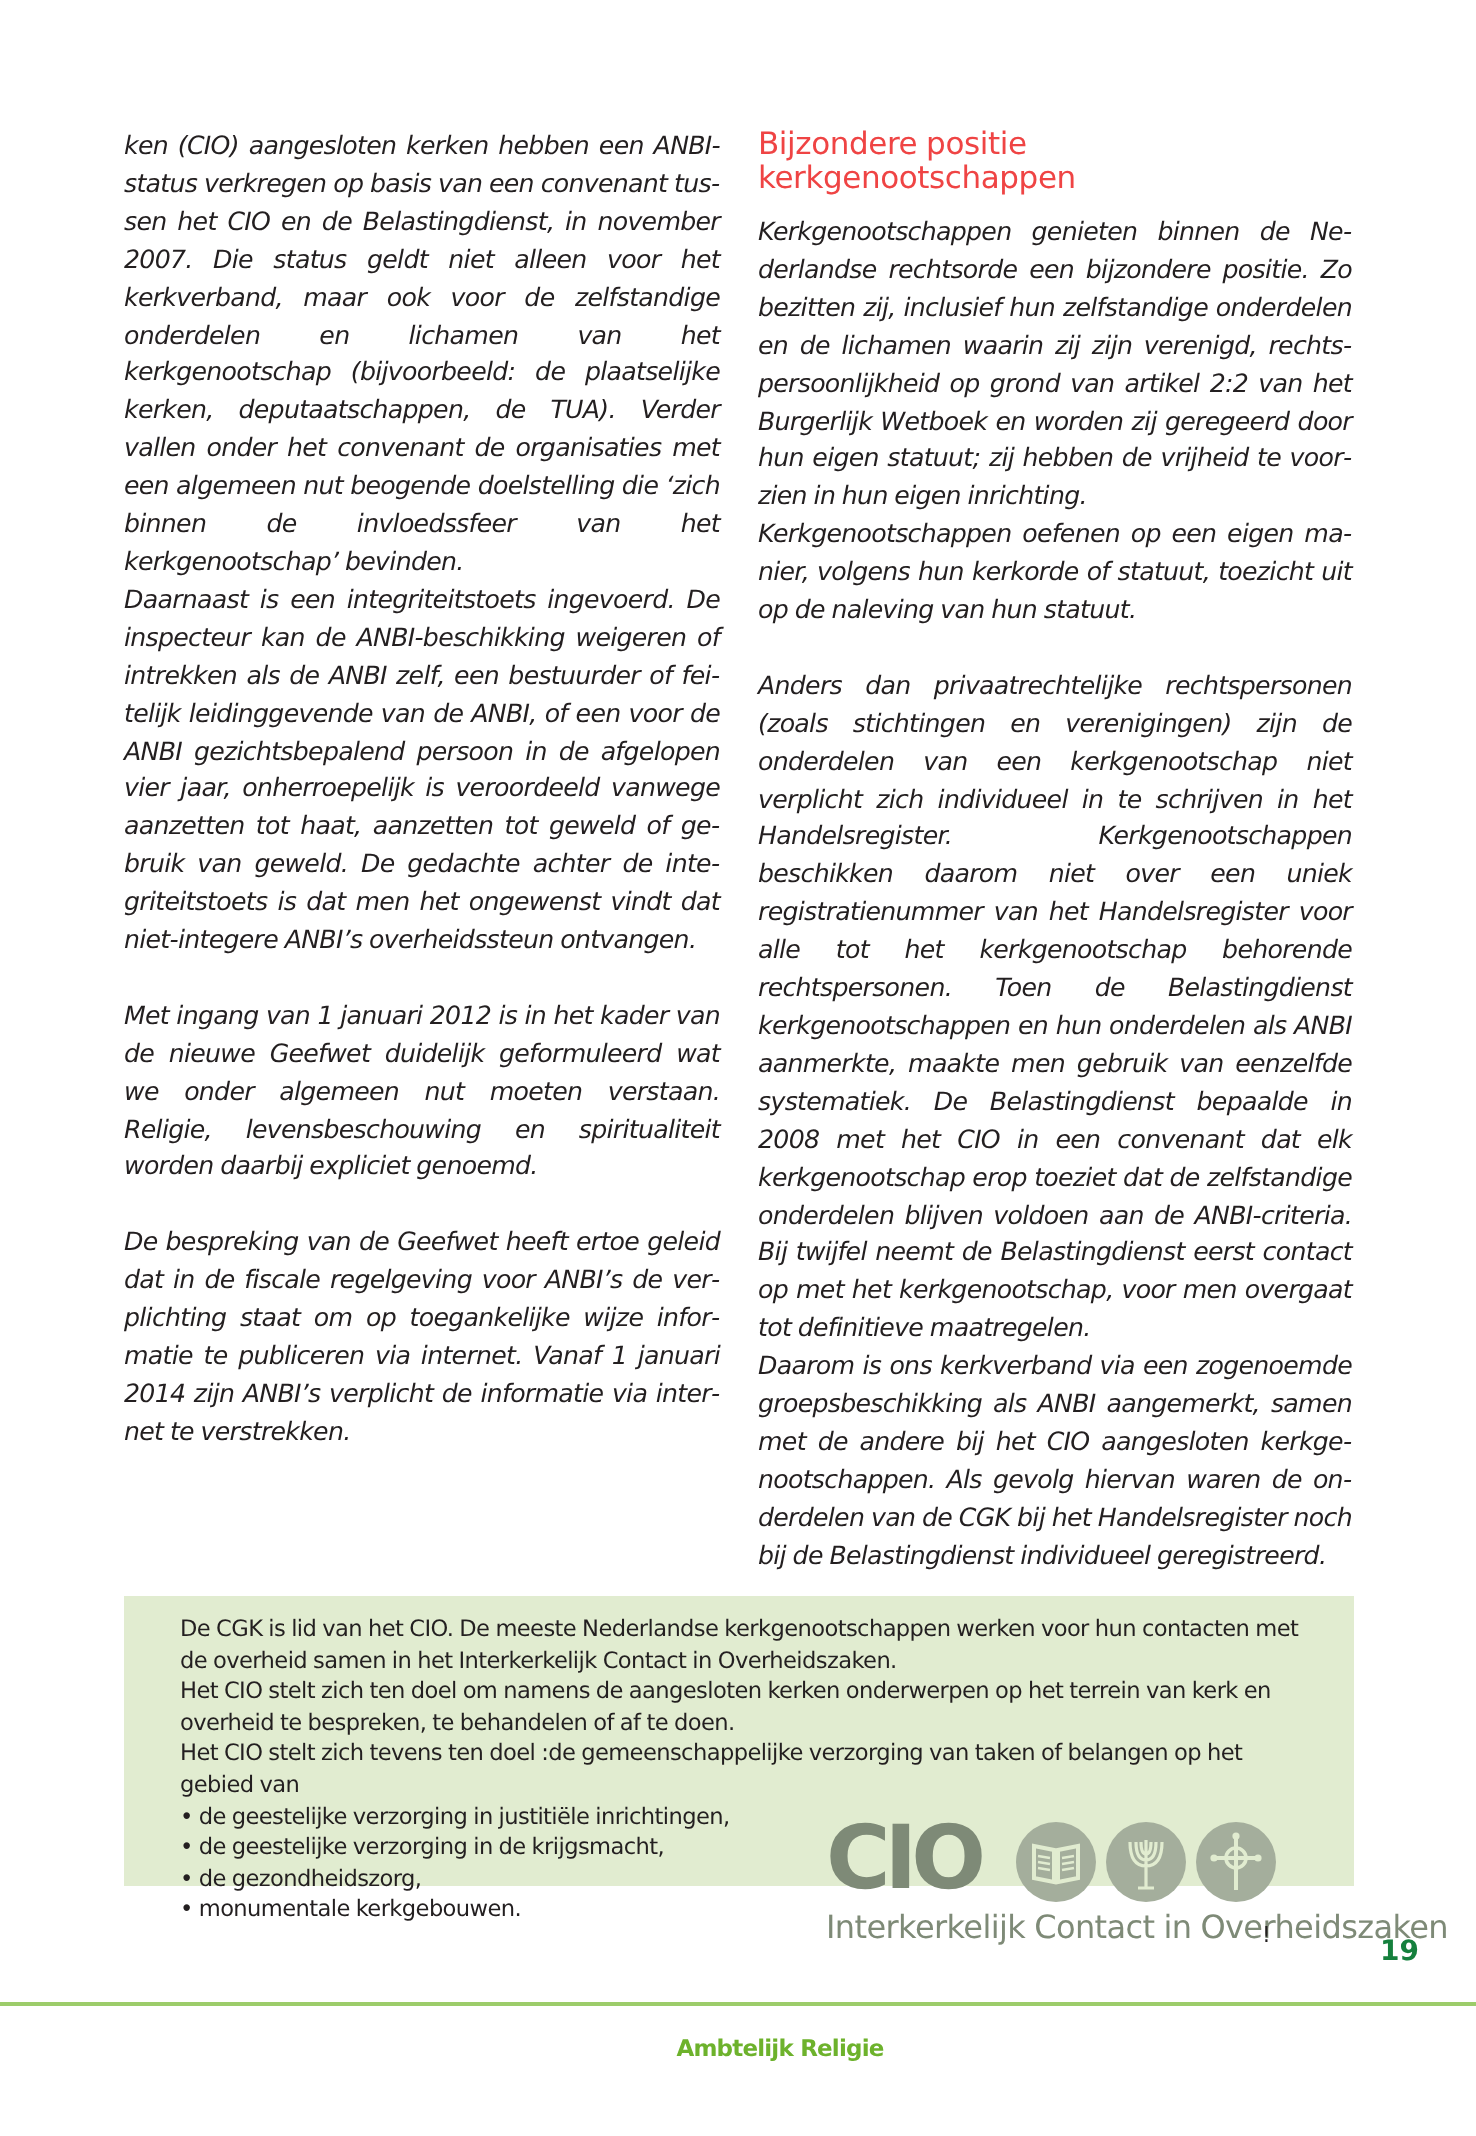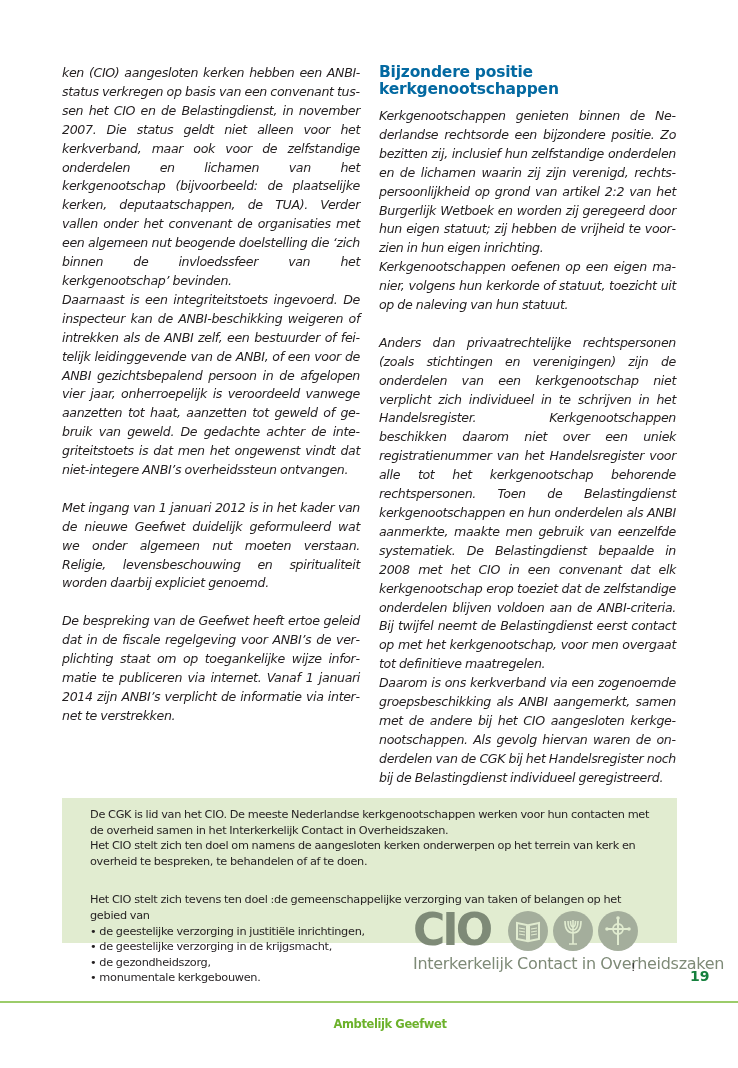--- a/index.html
+++ b/index.html
@@ -10,32 +10,32 @@
   .col {
     position: absolute; top: 64px;
     font-size: 12.6px; line-height: 18.9px;
     letter-spacing: -0.35px; word-spacing: -0.3px;
   }
   .col p { margin: 0; text-align: justify; text-align-last: left; hyphens: manual; font-style: italic; }
   .col p.gap { margin-top: 18.9px; }
   #col-left { left: 62px; width: 298px; }
   #col-right { left: 379px; width: 297px; top: 64px; }
   .heading {
-    color: #0369a1; font-weight: bold; font-size: 15.5px; line-height: 17px;
+    color: #ef4444; font-weight: normal; font-size: 15.5px; line-height: 17px;
     margin: 0 0 9px 0; letter-spacing: -0.2px;
   }
   #info-box {
     position: absolute; left: 62px; top: 798px; width: 615px; height: 145px;
     background: #e1ecd0;
     box-sizing: border-box; padding: 9px 20px 0 28px;
     font-size: 11.3px; line-height: 15.6px; letter-spacing: -0.3px; word-spacing: -0.3px;
     color: #231f20;
   }
   #info-box p { margin: 0; }
-  #info-box p.gap { margin-top: 23px; }
+  #info-box p.gap { margin-top: 0; }
   #info-box ul { list-style: none; padding: 0; margin: 0; }
   #info-box li::before { content: "\2022\00a0"; }
   #cio-logo {
     position: absolute; left: 351px; top: 110px; width: 230px; height: 68px;
   }
   #cio-letters {
     position: absolute; left: 0; top: 0;
     font-family: "DejaVu Sans", sans-serif; font-weight: bold;
     font-size: 44px; line-height: 44px; color: #7e8a77; letter-spacing: -3px; text-align: center;
   }
@@ -113,14 +113,14 @@
         <circle cx="9" cy="18" r="1.8" fill="#e1ecd0"></circle>
         <circle cx="31" cy="18" r="1.8" fill="#e1ecd0"></circle>
       </svg>
     </div>
     <div id="cio-tagline">Interkerkelijk Contact in Overheidszaken</div>
     <div id="cio-mark">!</div>
   </div>
 </div>
 
 <div id="footer-rule"></div>
-<div id="footer-title">Ambtelijk Geefwet</div>
+<div id="footer-title">Ambtelijk Religie</div>
 <div id="page-number">19</div>
 
 </body></html>

